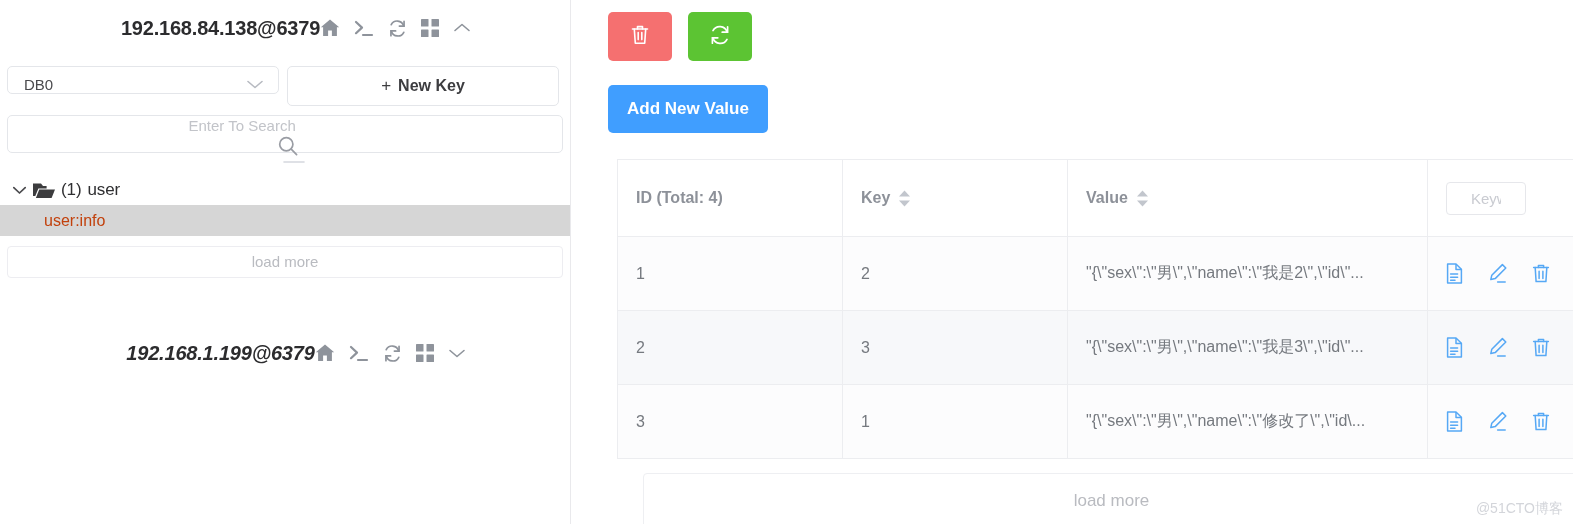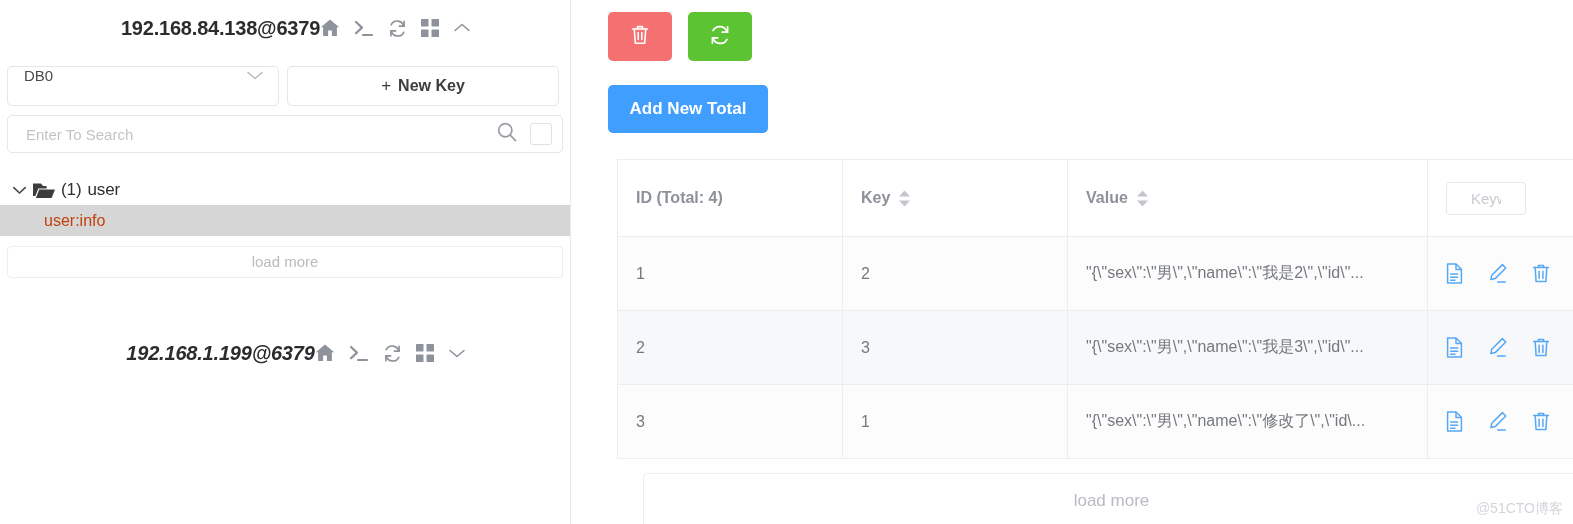--- a/index.html
+++ b/index.html
@@ -60,25 +60,25 @@
 
   
   .row-controls {
     display: flex;
     gap: 8px;
     padding: 0 7px;
     margin-top: 10px;
   }
   .db-select {
     flex: 0 0 272px;
-    height: 40px;
+    height: 28px;
     border: 1px solid #e4e6ea;
     border-radius: 5px;
     display: flex;
-    align-items: flex-start;
+    align-items: flex-end;
     justify-content: space-between;
     padding: 0 14px 0 16px;
     box-sizing: border-box;
     font-size: 15px;
     color: #4a4a4d;
     background: #fff;
   }
   .new-key-btn {
     flex: 0 0 272px;
     height: 40px;
@@ -100,20 +100,21 @@
   .search-wrap {
     margin: 9px 7px 0 7px;
     height: 38px;
     border: 1px solid #e4e6ea;
     border-radius: 5px;
     display: flex;
     align-items: center;
     padding: 0 10px 0 16px;
     box-sizing: border-box;
     background: #fff;
+    flex-direction: column;
   }
   .search-input {
     flex: 1 1 auto;
     border: none;
     outline: none;
     font-size: 15px;
     color: #4a4a4d;
     background: transparent;
     font-family: "Liberation Sans", sans-serif;
   }
@@ -467,21 +468,21 @@
           <svg width="22" height="22" viewBox="0 0 22 22" fill="none" stroke="currentColor" stroke-width="1.7" stroke-linecap="round">
               <path d="M18 8A7.6 7.6 0 0 0 4 6.6"></path>
               <polyline points="18.6,2.8 18.6,8.2 13.2,8.2"></polyline>
               <path d="M4 14a7.6 7.6 0 0 0 14 1.4"></path>
               <polyline points="3.4,19.2 3.4,13.8 8.8,13.8"></polyline>
             </svg>
         </span>
       </button>
     </div>
 
-    <button class="add-line-btn">Add New Total</button>
+    <button class="add-line-btn">Add New Value</button>
 
     <table class="data-table">
       <colgroup>
         <col style="width:225px">
         <col style="width:225px">
         <col style="width:360px">
         <col style="width:190px">
       </colgroup>
       <thead>
         <tr>

